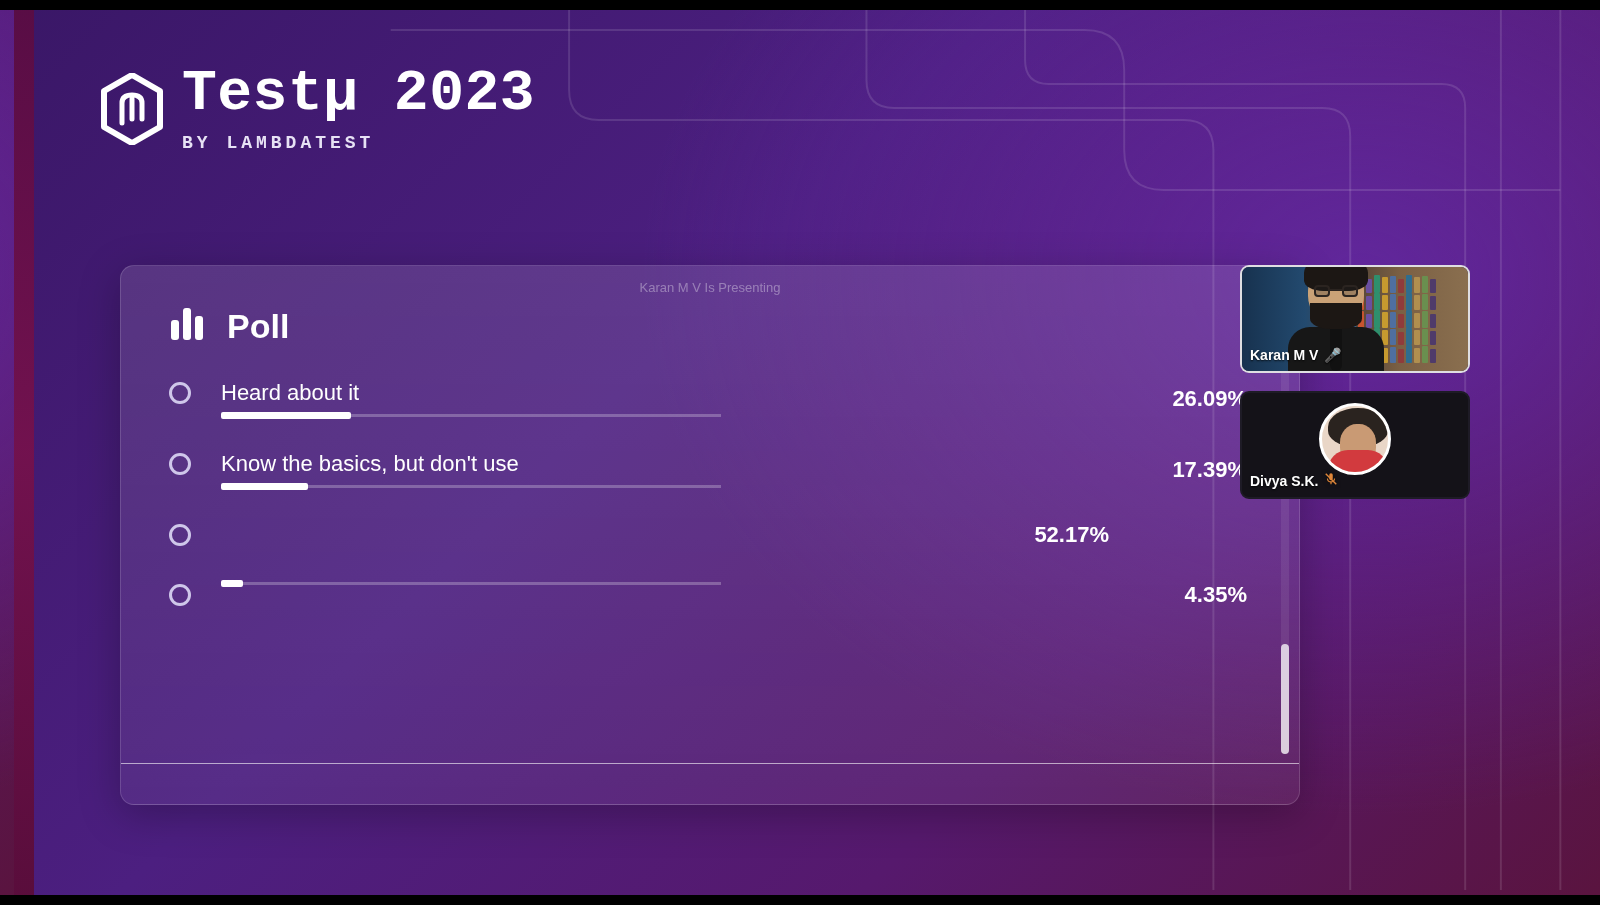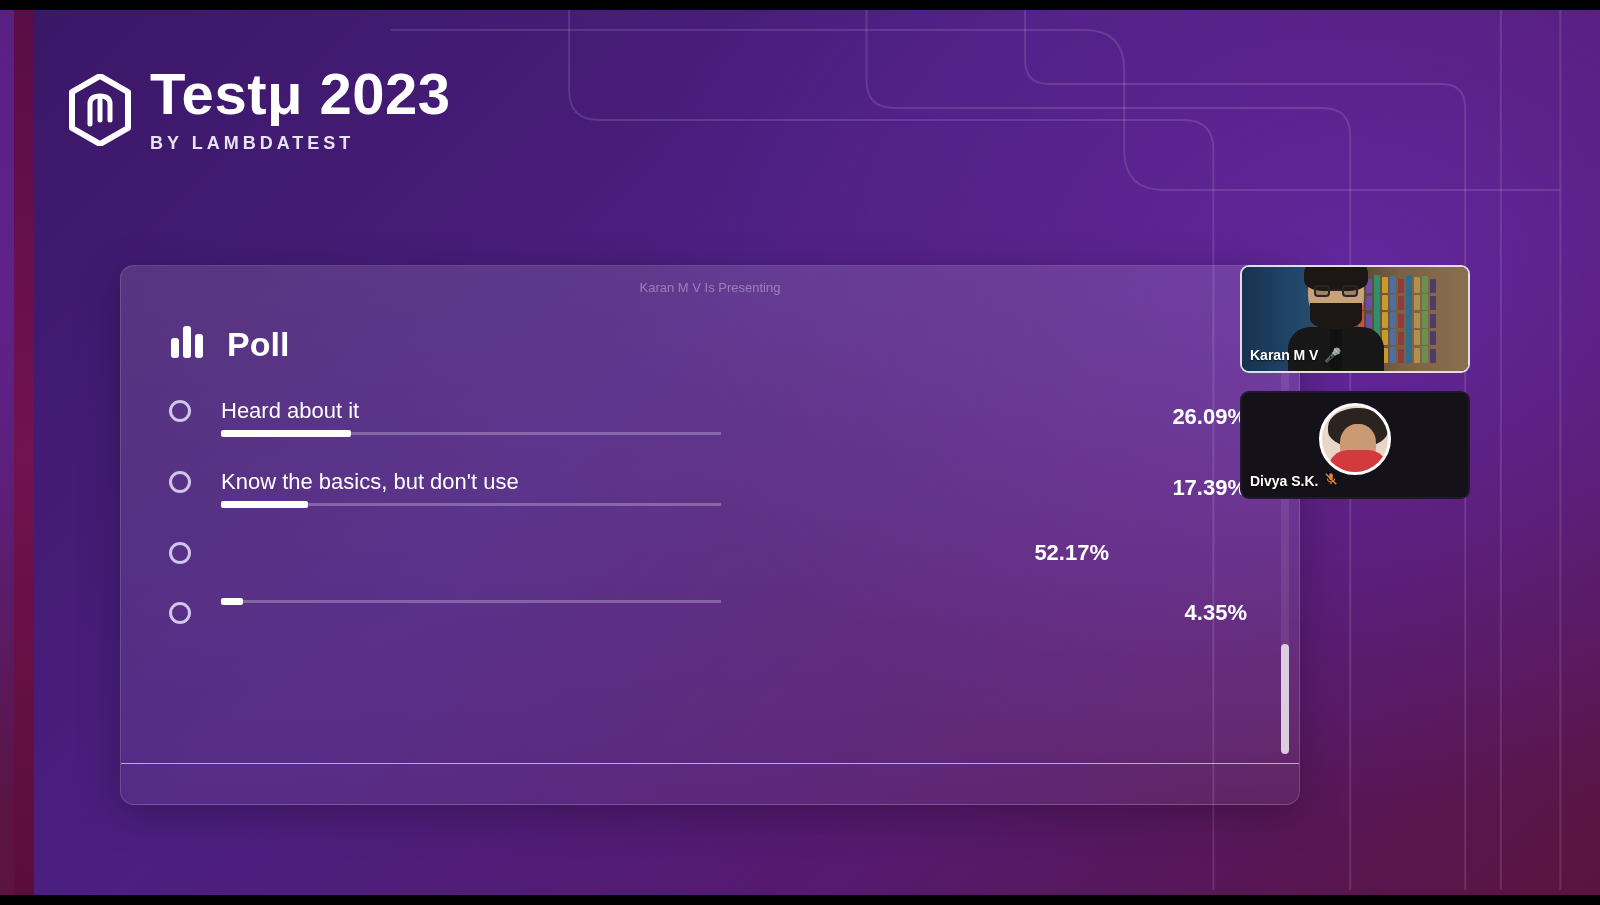--- a/index.html
+++ b/index.html
@@ -39,22 +39,22 @@
     background: linear-gradient(180deg, #5e0b3f 0%, #7a1048 50%, #5c0a30 100%);
     opacity:0.85;
   }
   
   .deco {
     position:absolute; inset:0; overflow:hidden; pointer-events:none;
   }
   .deco svg { position:absolute; inset:0; width:100%; height:100%; }
 
   .logo {
-    position: absolute; left: 54px; top: 55px;
-    display:flex; align-items:center; gap:18px;
+    position: absolute; left: 86px; top: 55px;
+    display:flex; align-items:center; gap:18px;font-family:Liberation Mono, monospace;
   }
   .logo-mark svg { display:block; }
   .logo-text .brand {
     font-size: 58px; font-weight: 800; letter-spacing: 0.5px;
     line-height: 1;
   }
   .logo-text .by {
     font-size: 18px; font-weight: 700; letter-spacing: 4px;
     margin-top: 10px; color: #e7e2f5;
   }
@@ -79,21 +79,21 @@
   .scrollbar .thumb {
     position:absolute; left:0; right:0; bottom:0; height:110px;
     background: rgba(255,255,255,0.75);
     border-radius:4px;
   }
   .card-divider {
     position:absolute; left:0; right:0; bottom:40px;
     height:1px; background: rgba(255,255,255,0.6);
   }
 
-  .poll-header { display:flex; align-items:center; gap:18px; margin-top:22px;}
+  .poll-header { display:flex; align-items:center; gap:18px; margin-top:4px;}
   .poll-title { font-size:34px; font-weight:800; }
   .poll-question { font-size:28px; font-weight:800; margin-top:22px; }
 
   .options { margin-top: 34px; display:flex; flex-direction:column; gap:34px; }
   .option {
     display:grid;
     grid-template-columns: 34px 1fr 120px;
     align-items:flex-start;
     gap: 18px;
   }

